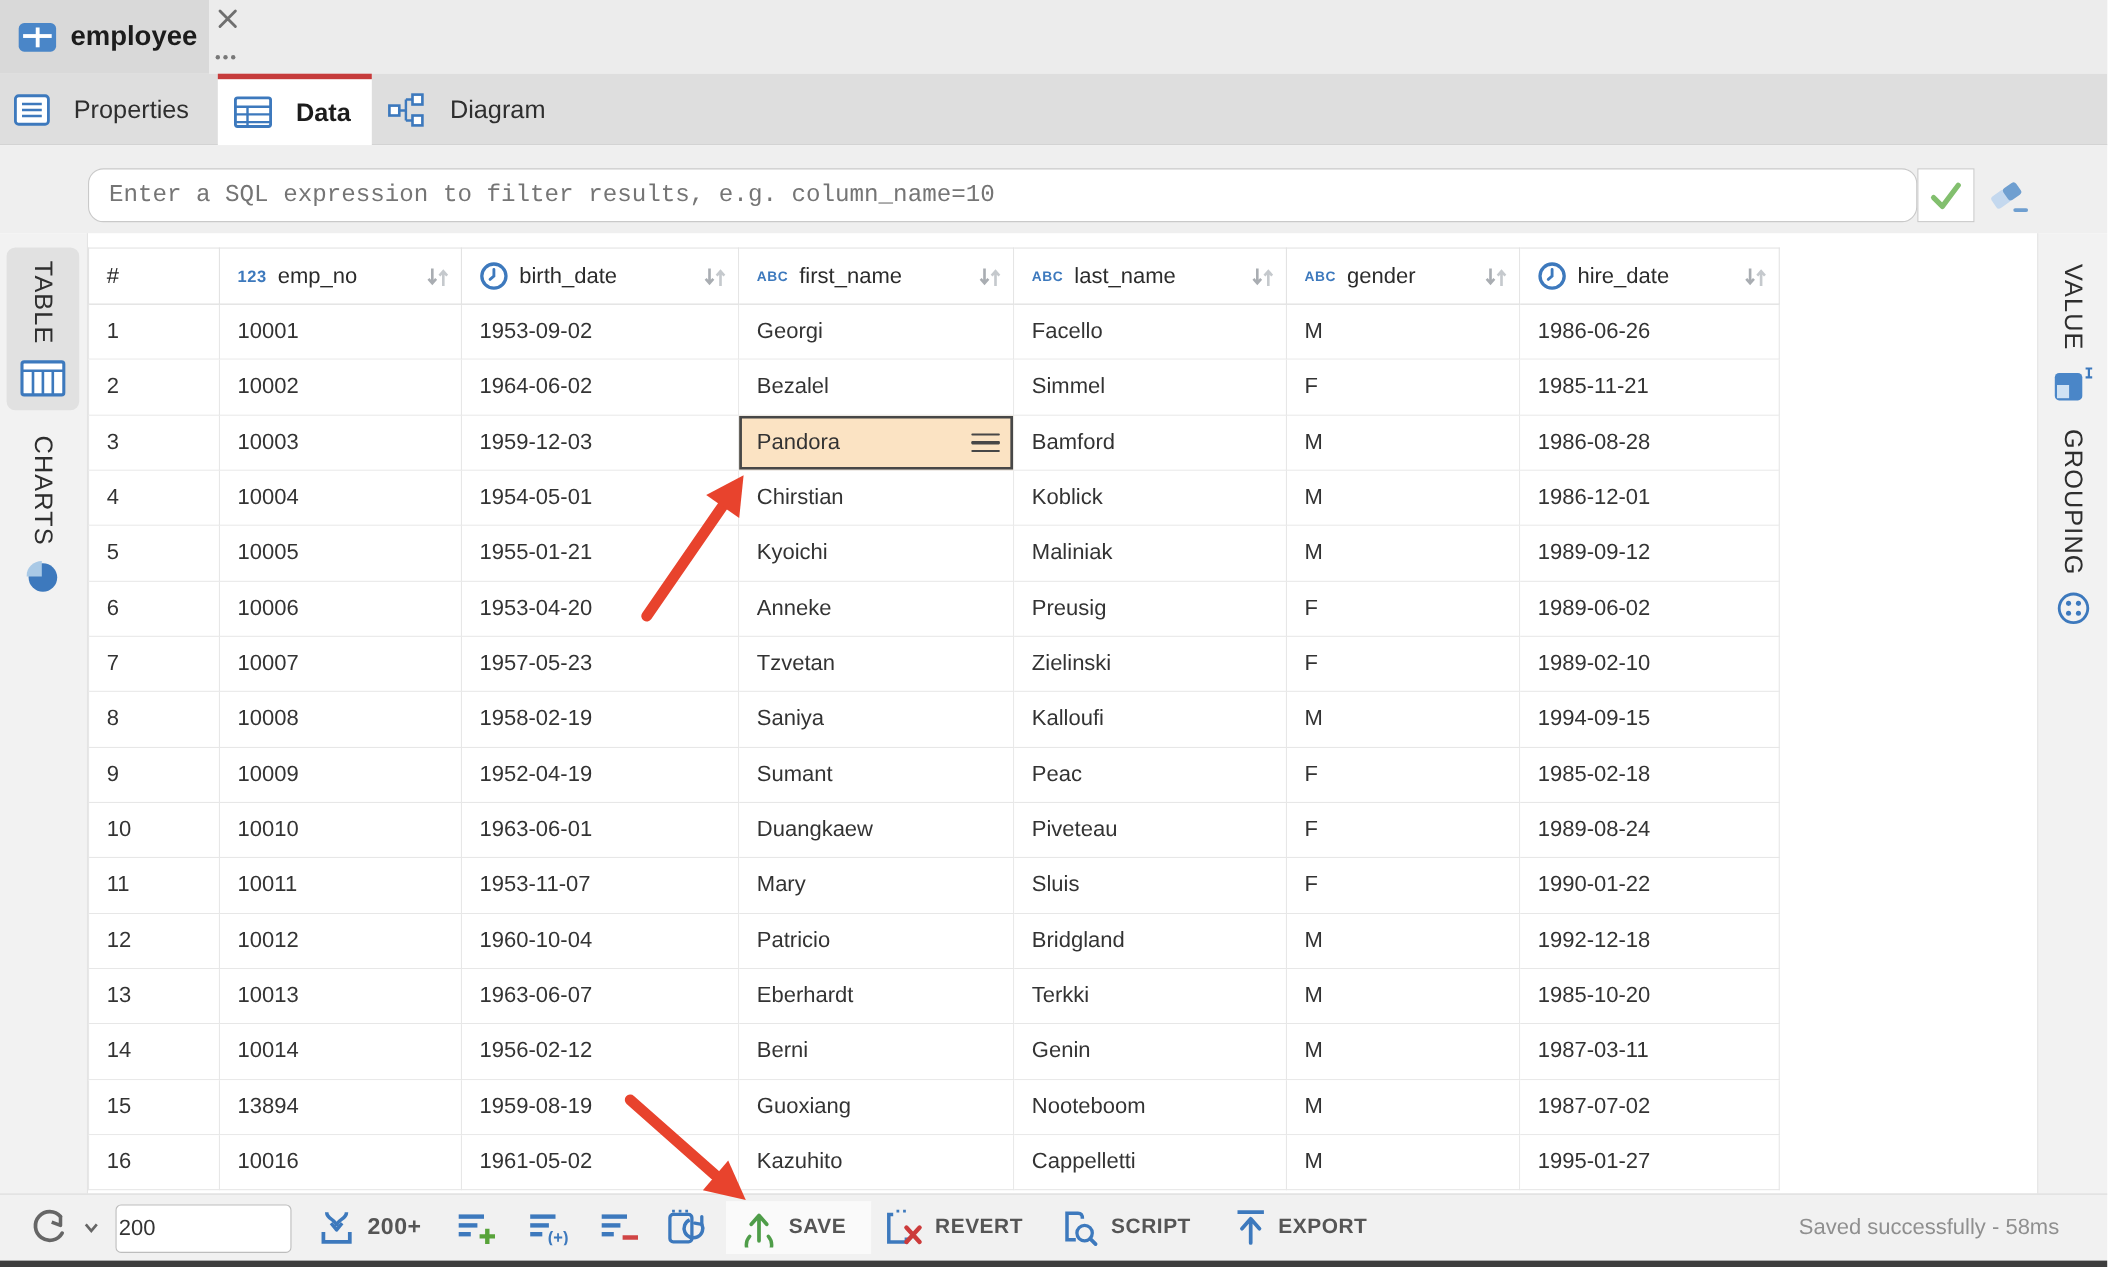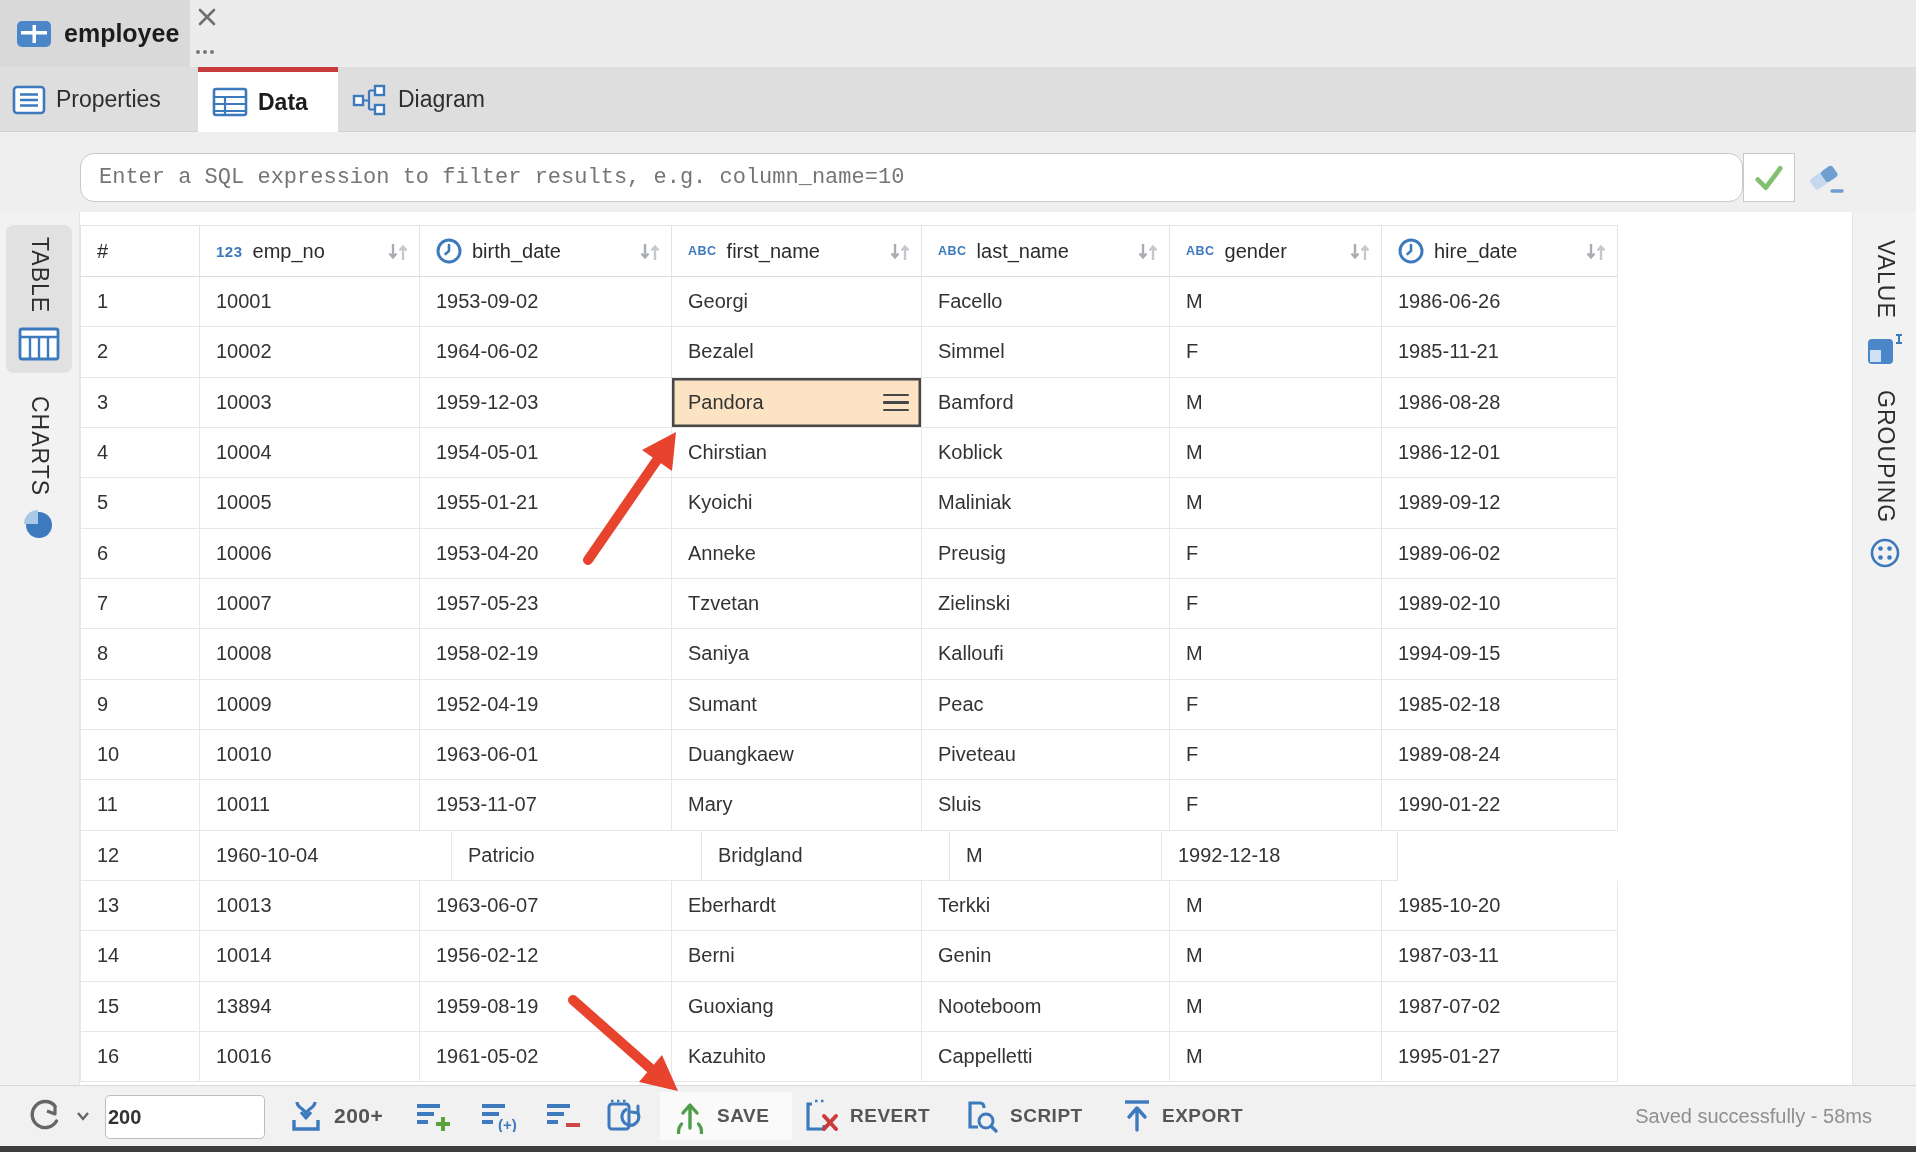--- a/index.html
+++ b/index.html
@@ -10,21 +10,21 @@
   #tabbar1{position:absolute;left:0;top:0;width:1916px;height:67px;background:#ececec;padding-left:44px;}
   #doc-tab{position:absolute;left:0;top:0;width:190px;height:67px;background:#d9d9d9;
     display:flex;align-items:center;gap:12px;padding-left:16px;box-sizing:border-box;}
   #doc-tab .lbl{font-size:25px;font-weight:bold;color:#1c1c1c;}
   #tab-close{position:absolute;left:196px;top:6px;width:22px;height:22px;cursor:pointer;}
   #tab-more{position:absolute;left:196px;top:46px;width:24px;height:12px;display:flex;gap:3px;align-items:center;}
   #tab-more i{width:4px;height:4px;border-radius:50%;background:#787878;display:block;}
 
   
   #tabbar2{position:absolute;left:0;top:67px;width:1916px;height:65px;background:#dedede;border-bottom:1px solid #d2d2d2;box-sizing:border-box;}
-  .t2{position:absolute;top:0;height:65px;display:flex;align-items:center;gap:10px;box-sizing:border-box;}
+  .t2{position:absolute;top:0;height:65px;display:flex;align-items:center;gap:21px;box-sizing:border-box;}
   .t2 .lbl{font-size:23px;color:#2e2e2e;}
   #tab-properties{left:0;width:198px;padding-left:12px;}
   #tab-data{left:198px;width:140px;background:#ffffff;border-top:5px solid #c63b3b;padding-left:14px;}
   #tab-data .lbl{font-weight:bold;color:#1c1c1c;}
   #tab-diagram{left:338px;width:190px;padding-left:14px;}
 
   
   #filter-row{position:absolute;left:0;top:132px;width:1916px;height:80px;background:#efefef;}
   #filter-input{position:absolute;left:80px;top:21px;width:1663px;height:49px;background:#ffffff;
     border:1px solid #c9c9c9;border-radius:14px;box-sizing:border-box;font-size:22px;color:#909090;
@@ -66,21 +66,21 @@
   .burger{display:flex;flex-direction:column;gap:5px;width:26px;cursor:pointer;}
   .burger i{display:block;height:2.5px;background:#474747;border-radius:1px;}
 
   
   #toolbar{position:absolute;left:0;top:1085px;width:1916px;height:61px;background:#f1f1f1;
     border-top:1px solid #d9d9d9;box-sizing:border-box;}
   .tbtn{position:absolute;display:flex;align-items:center;gap:10px;height:48px;top:6px;cursor:pointer;}
   .tbtn .tlabel{font-size:19px;font-weight:bold;color:#555555;letter-spacing:0.5px;}
   #rowlimit-input{position:absolute;left:105px;top:9px;width:160px;height:44px;background:#ffffff;
     border:1px solid #bdbdbd;border-radius:5px;box-sizing:border-box;font-size:20px;color:#333;
-    font-family:"Liberation Sans",sans-serif;outline:none;font-weight:bold;}
+    font-family:"Liberation Sans",sans-serif;outline:none;}
   #btn-save{left:660px;width:132px;background:#fafafa;padding-left:13px;box-sizing:border-box;}
   #status{position:absolute;right:44px;top:0;height:61px;display:flex;align-items:center;
     font-size:20px;color:#8f8f8f;}
 
   #dock{position:absolute;left:0;top:1146px;width:1916px;height:6px;background:#3e3e3e;}
 
   
   #arrows{position:absolute;left:0;top:0;width:1916px;height:1152px;pointer-events:none;}
 </style>
 </head>
@@ -351,20 +351,21 @@
           <div class="gcell c0">11</div>
           <div class="gcell c1">10011</div>
           <div class="gcell c2">1953-11-07</div>
           <div class="gcell c3">Mary</div>
           <div class="gcell c4">Sluis</div>
           <div class="gcell c5">F</div>
           <div class="gcell c6">1990-01-22</div>
         </div>
         <div class="grow">
           <div class="gcell c0">12</div>
+          <div class="gcell c1">10012</div>
           <div class="gcell c2">1960-10-04</div>
           <div class="gcell c3">Patricio</div>
           <div class="gcell c4">Bridgland</div>
           <div class="gcell c5">M</div>
           <div class="gcell c6">1992-12-18</div>
         </div>
         <div class="grow">
           <div class="gcell c0">13</div>
           <div class="gcell c1">10013</div>
           <div class="gcell c2">1963-06-07</div>

